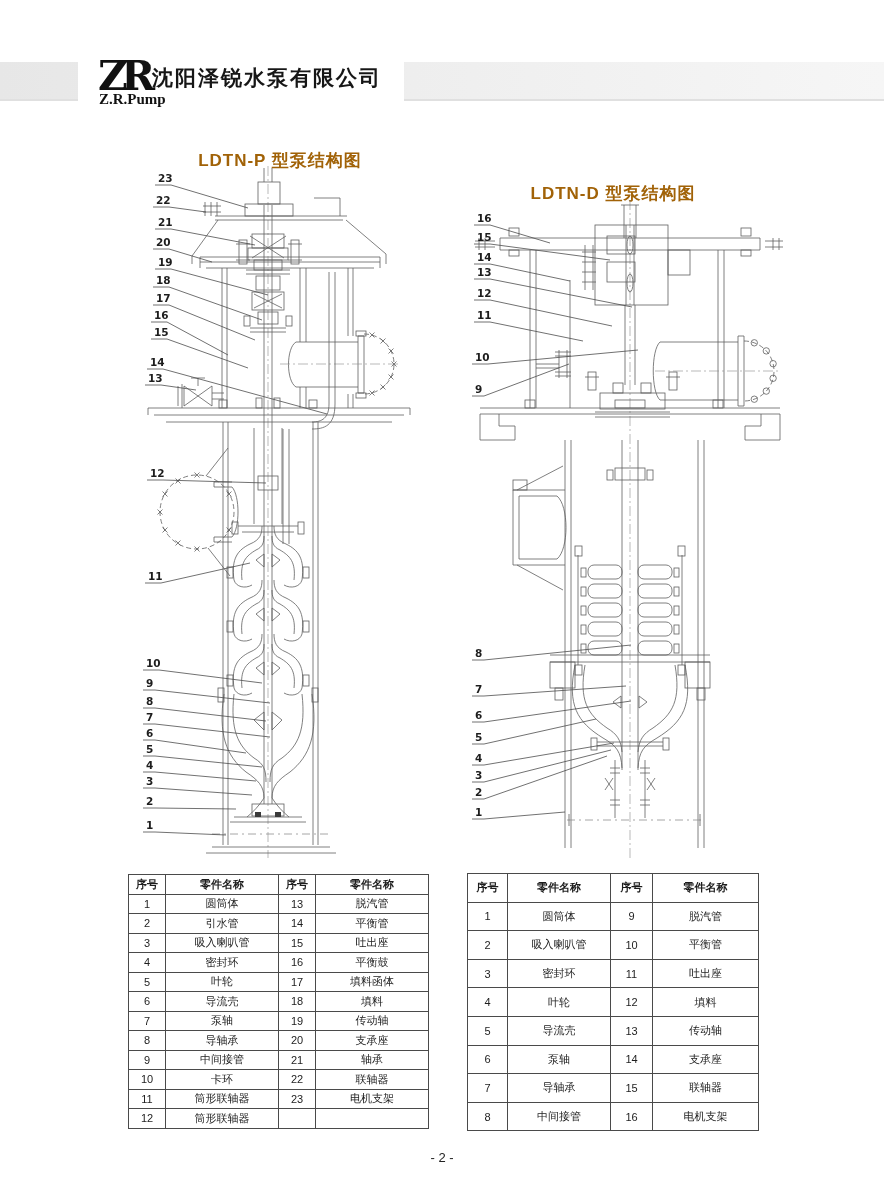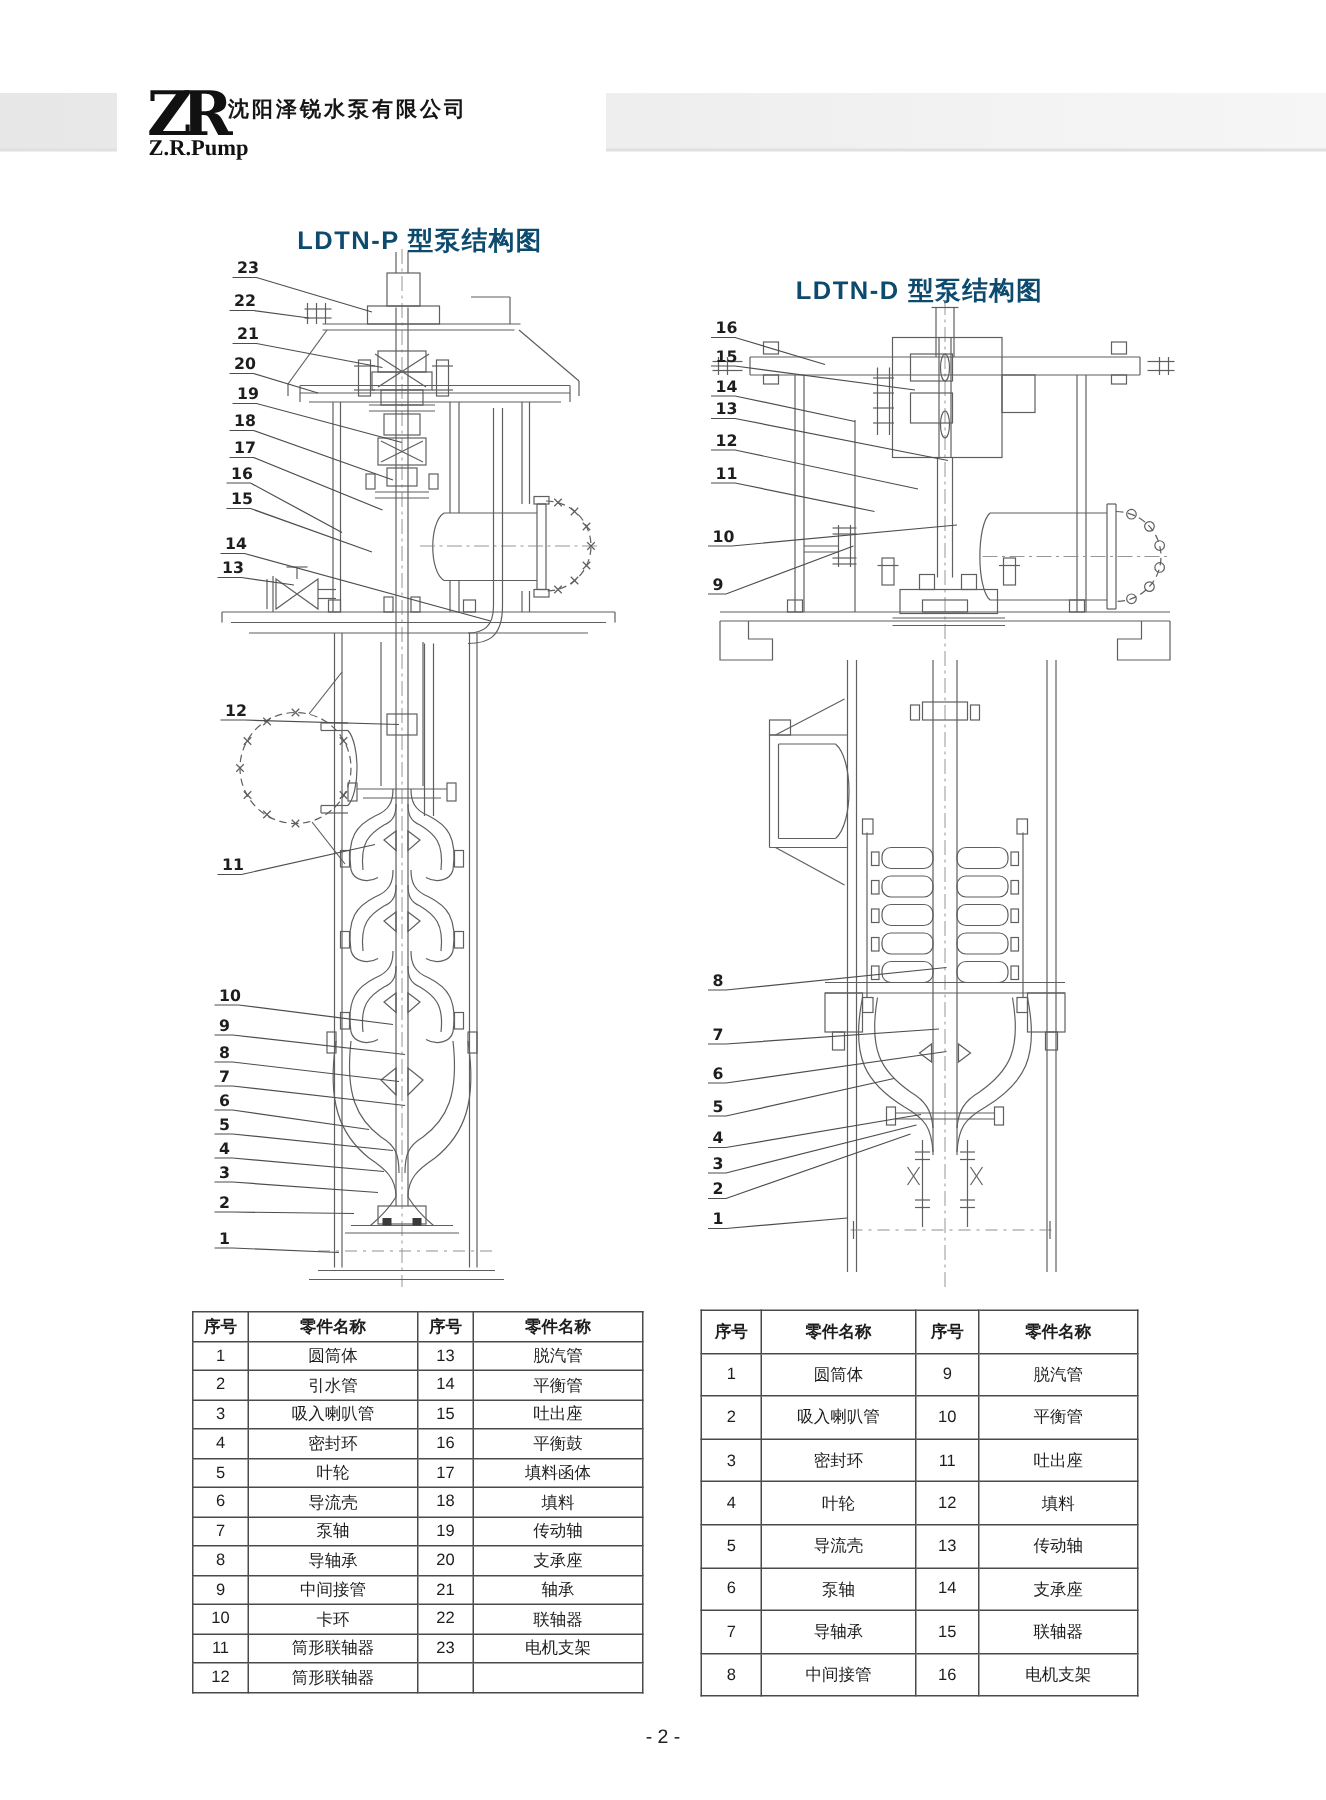--- a/index.html
+++ b/index.html
@@ -7,25 +7,25 @@
        font-family:"Liberation Sans","DejaVu Sans",sans-serif;color:#222;}
   
   .band{position:absolute;left:0;top:62px;width:884px;height:38px;
         background:linear-gradient(to right,#e7e7e7,#f6f6f6);}
   .band-edge{position:absolute;left:0;top:99px;width:884px;height:2px;background:#e0e0e0;}
   .logo-patch{position:absolute;left:78px;top:56px;width:326px;height:48px;background:#fff;}
   .logo-main{position:absolute;left:98px;top:52px;font-family:"DejaVu Serif","Liberation Serif",serif;
              font-weight:bold;font-size:41px;letter-spacing:-7px;color:#111;}
   .logo-sub{position:absolute;left:99px;top:91px;font-size:15px;font-weight:bold;color:#111;
             font-family:"Liberation Serif","DejaVu Serif",serif;}
-  .company{position:absolute;left:152px;top:64px;font-size:14px;font-weight:bold;color:#161616;
+  .company{position:absolute;left:152px;top:64px;font-size:21px;font-weight:bold;color:#161616;
            letter-spacing:2px;}
   
   .dtitle{position:absolute;width:260px;text-align:center;font-size:17px;font-weight:600;
-          color:#0c4a6e;letter-spacing:1px;}
+          color:#a16207;letter-spacing:1px;}
   #title-p{left:150px;top:149px;}
   #title-d{left:483px;top:151px;margin-top:31px;}
   
   svg{position:absolute;overflow:visible;}
   #svg-l{left:118px;top:146px;}
   #svg-r{left:455px;top:150px;}
   svg path,svg line,svg rect,svg circle,svg ellipse,svg polyline{fill:none;stroke:#5f5f5f;stroke-width:.8;}
   svg .fil{fill:#3a3a3a;stroke:none;}
   svg .cl{stroke:#8a8a8a;stroke-width:.6;stroke-dasharray:10 3 2 3;}
   svg .dsh{stroke-dasharray:5 3;}

